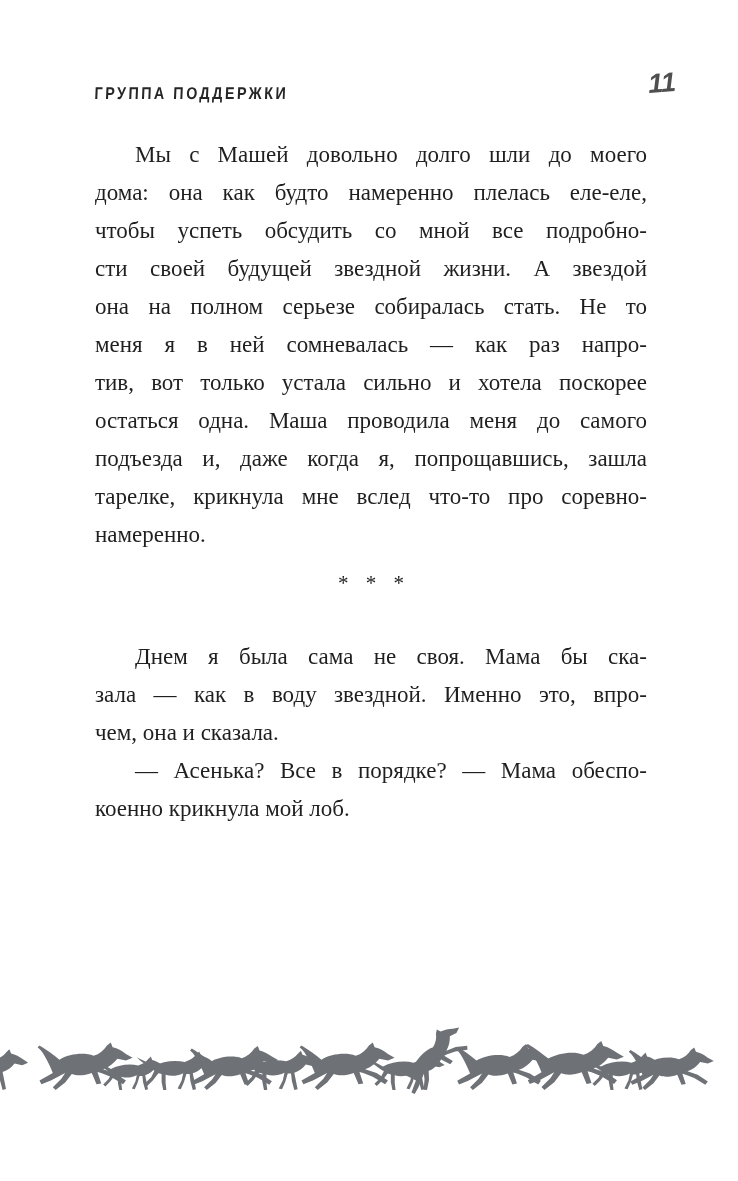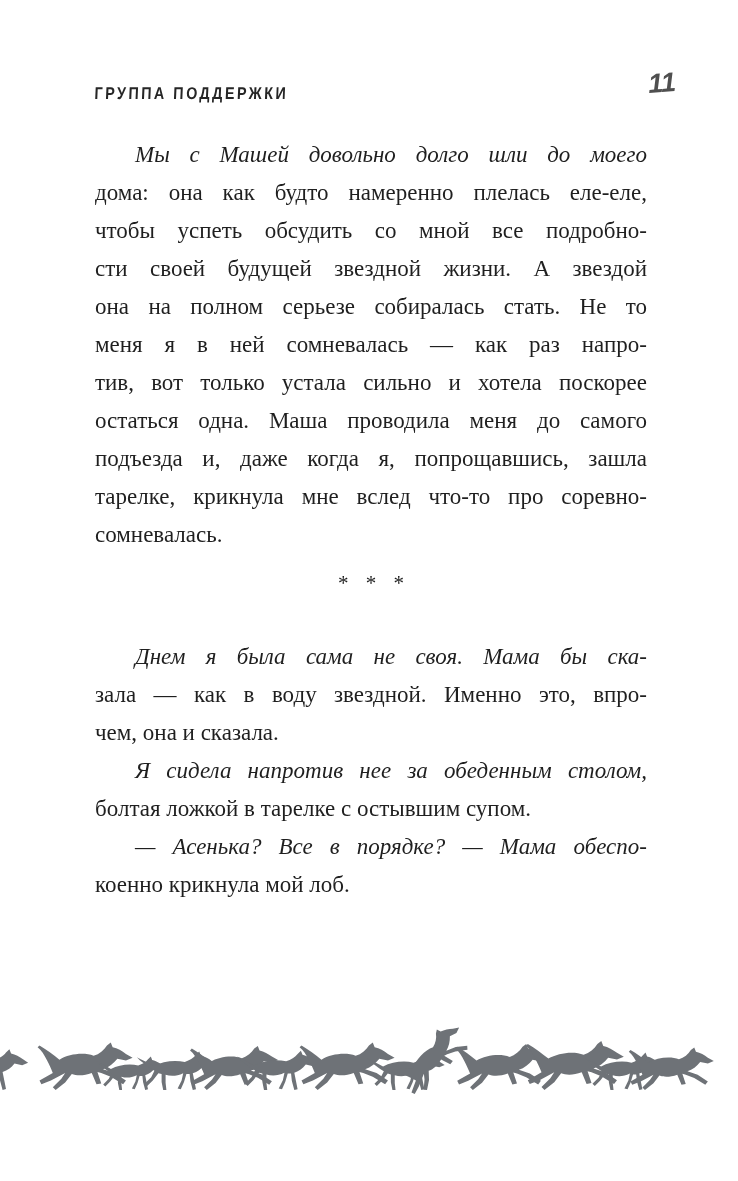--- a/index.html
+++ b/index.html
@@ -52,21 +52,21 @@
     line-height: 38px;
     color: var(--text-color);
   }
   .line {
     text-align: justify;
     text-align-last: justify;
     white-space: normal;
     height: 38px;
     overflow: visible;
   }
-  .line.first { text-indent: 40px; font-style: italic; }
+  .line.first { text-indent: 40px; }
   .line.last { text-align-last: left; }
   .separator {
     height: 38px;
     margin-top: 10px;
     margin-bottom: 36px;
     text-align: center;
     font-size: 21px;
     word-spacing: 12px;
     color: var(--text-color);
   }
@@ -96,31 +96,27 @@
         <div class="line">чтобы успеть обсудить со мной все подробно-</div>
         <div class="line">сти своей будущей звездной жизни. А звездой</div>
         <div class="line">она на полном серьезе собиралась стать. Не то</div>
         <div class="line">меня я в ней сомневалась — как раз напро-</div>
         <div class="line">тив, вот только устала сильно и хотела поскорее</div>
         <div class="line">остаться одна. Маша проводила меня до самого</div>
         <div class="line">подъезда и, даже когда я, попрощавшись, зашла</div>
         <div class="line">тарелке, крикнула мне вслед что-то про соревно-</div>
       </div>
       <div class="paragraph">
-        <div class="line last">сомневалась.</div>
+        <div class="line last">намеренно.</div>
       </div>
       <div class="separator">* * *</div>
       <div class="paragraph">
         <div class="line first">Днем я была сама не своя. Мама бы ска-</div>
         <div class="line">зала — как в воду звездной. Именно это, впро-</div>
         <div class="line last">чем, она и сказала.</div>
-      </div>
-      <div class="paragraph">
-        <div class="line first">Я сидела напротив нее за обеденным столом,</div>
-        <div class="line last">болтая ложкой в тарелке с остывшим супом.</div>
       </div>
       <div class="paragraph">
         <div class="line first">— Асенька? Все в порядке? — Мама обеспо-</div>
         <div class="line last">коенно крикнула мой лоб.</div>
       </div>
     </div>
 
   <svg class="horses" width="738" height="98" viewBox="0 0 738 98">
     <defs>
       <path id="horse-run" d="M10 4

